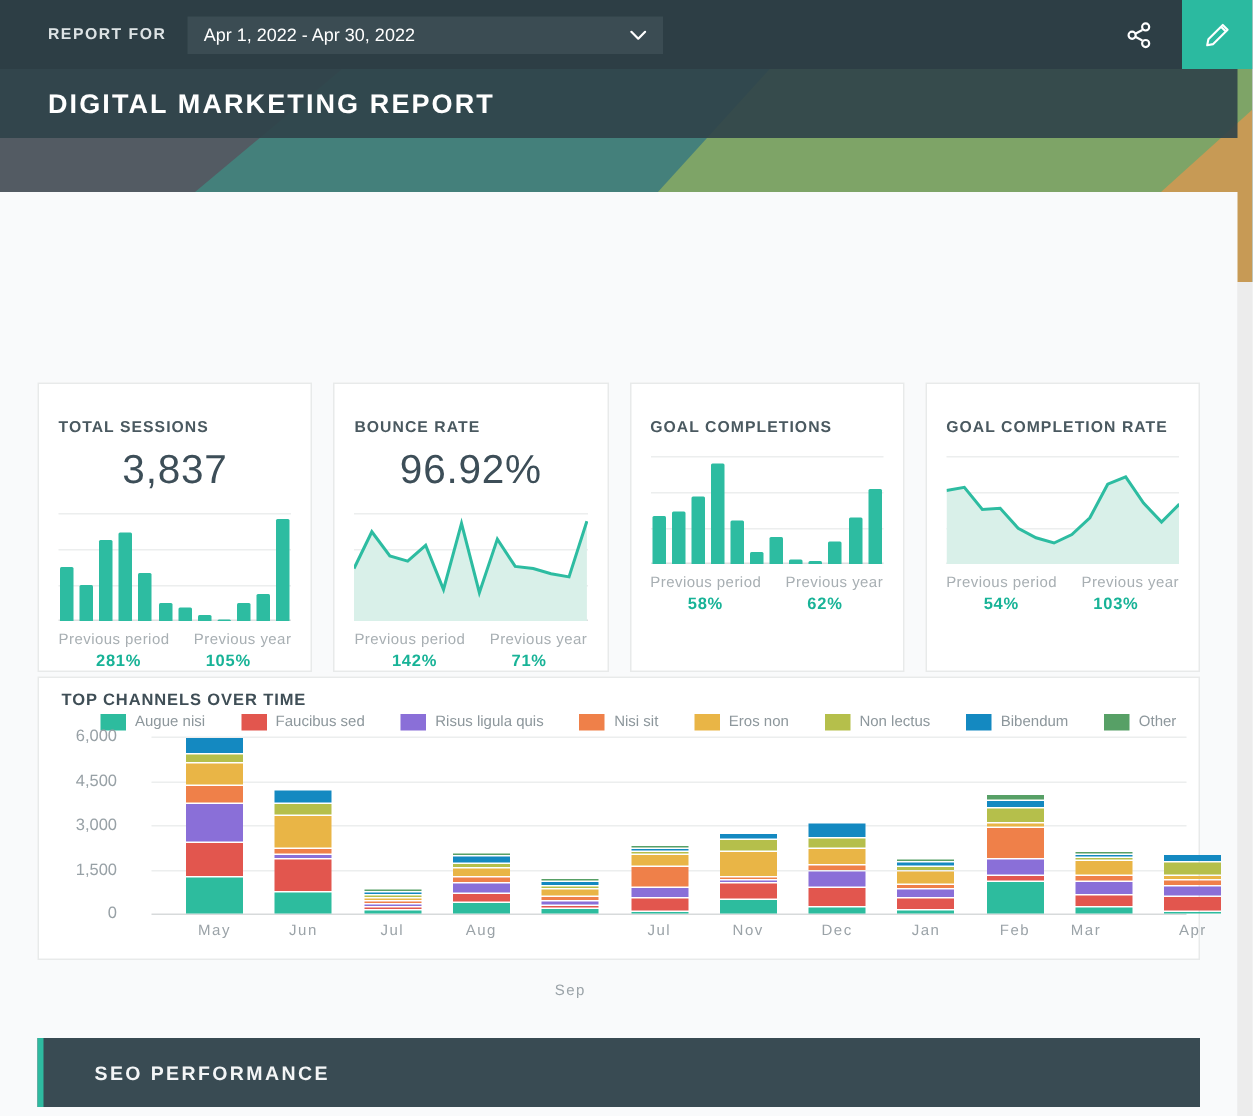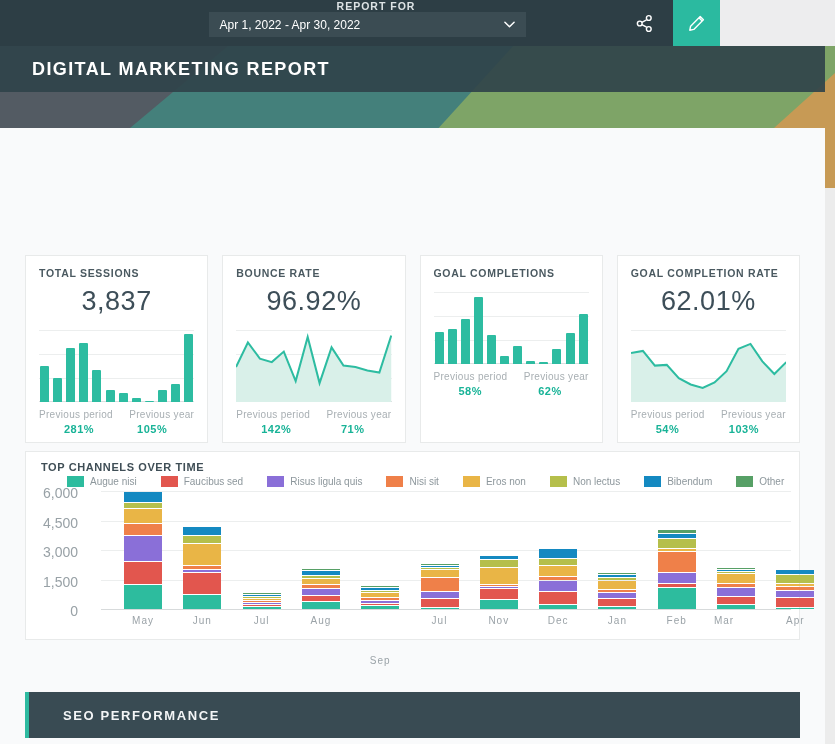--- a/index.html
+++ b/index.html
@@ -1,20 +1,20 @@
 <!DOCTYPE html>
 <html><head>
 <meta charset="utf-8">
 <style>
   * { margin:0; padding:0; box-sizing:border-box; }
   html,body { width:835px; height:744px; overflow:hidden; }
   body { position:relative; background:#ededee; font-family:"Liberation Sans", sans-serif; }
 
   
-  .topbar { position:absolute; left:0; top:0; width:720px; height:46px; background:#2d3e45; display:flex; align-items:center; z-index:6;flex-direction:column; }
+  .topbar { position:absolute; left:0; top:0; width:835px; height:46px; background:#2d3e45; display:flex; align-items:center; z-index:6; }
   .report-for { margin-left:32px; font-size:10.5px; font-weight:700; letter-spacing:1px; color:#dde3e5; }
   .date-dropdown { margin-left:14px; width:317px; height:25px; background:#3b4c53; color:#fff; font-size:12px; display:flex; align-items:center; justify-content:space-between; padding:0 11px; cursor:pointer; }
   .chev { width:11px; height:7px; }
   .top-actions { position:absolute; right:0; top:0; height:46px; display:flex; }
   .share-btn { width:57px; height:46px; display:flex; align-items:center; justify-content:center; cursor:pointer; }
   .edit-btn { width:47px; height:46px; background:#2bbaa0; display:flex; align-items:center; justify-content:center; cursor:pointer; }
 
   
   .backdrop { position:absolute; left:0; top:46px; width:835px; height:142px; overflow:hidden; background:#535b63; z-index:1; }
   .bd { position:absolute; inset:0; }
@@ -28,40 +28,40 @@
   .content { position:absolute; left:0; top:128px; width:825px; height:616px; background:#f9fafb; z-index:3; }
   .scroll-track { position:absolute; left:825px; top:188px; width:10px; height:556px; background:#ececec; z-index:4; }
 
   .section-bar { position:absolute; left:25px; width:775px; height:38px; background:#394b53; border-left:4px solid #2ebaa0; display:flex; align-items:center; }
   .section-bar span { margin-left:34px; color:#f3f5f6; font-size:13px; font-weight:700; letter-spacing:1.6px; }
   .bar-traffic { top:79px; }
   .bar-seo { top:564px; height:46px; }
 
   
   .kpi-row { position:absolute; left:25px; top:127px; width:775px; height:188px; display:grid; grid-template-columns:repeat(4,1fr); gap:14px; }
-  .kpi-card { background:#fff; border:1px solid #e8eaea; padding:11px 13px 0; position:relative; }
+  .kpi-card { background:#fff; border:1px solid #e8eaea; padding:23px 13px 0; position:relative; }
   .kpi-label { font-size:10.5px; font-weight:700; letter-spacing:0.7px; color:#4a5960; }
   .kpi-value { text-align:center; font-size:27px; color:#3d4e58; letter-spacing:0.5px; margin-top:7px; }
   .kpi-chart { position:relative; height:72px; margin-top:13px; }
   .kpi-grid { position:absolute; left:0; right:0; height:1px; background:#eceeee; }
   .kpi-grid.base { background:#dcdfe0; }
   .kpi-bars { position:absolute; inset:0; display:flex; align-items:flex-end; justify-content:space-between; padding:0 1px; }
   .kpi-bar { width:9px; background:#2dbca1; border-radius:1px 1px 0 0; }
   .kpi-area { position:absolute; inset:0; width:100%; height:100%; }
   .kpi-foot { display:flex; justify-content:space-between; margin-top:7px; font-size:10px; color:#a8afb3; letter-spacing:0.3px; }
   .kpi-pcts { display:flex; justify-content:space-between; padding:3px 27px 0 25px; font-size:11px; font-weight:700; letter-spacing:0.5px; color:#18b397; }
 
   
   .tc-card { position:absolute; left:25px; top:323px; width:775px; height:189px; background:#fff; border:1px solid #e8eaea; }
   .tc-title { position:absolute; left:15px; top:9px; font-size:11px; font-weight:700; letter-spacing:0.6px; color:#3f4e56; }
   .tc-legend { position:absolute; left:41px; top:24px; display:flex; gap:24px; }
   .tc-leg-item { display:flex; align-items:center; gap:6px; cursor:pointer; }
   .tc-swatch { width:17px; height:11px; }
   .tc-leg-label { font-size:10px; color:#8d979c; }
-  .tc-ylab { position:absolute; width:46px; text-align:right; font-size:14px; color:#98a1a6; }
+  .tc-ylab { position:absolute; width:46px; text-align:right; font-size:11px; color:#98a1a6; }
   .tc-plot { position:absolute; left:75px; top:39px; width:690px; height:118px; }
   .tc-grid { position:absolute; left:0; right:0; height:1px; background:#eceeee; }
   .tc-grid.base { background:#d7dadb; }
   .tc-bar { position:absolute; bottom:0; width:38px; display:flex; flex-direction:column-reverse; gap:1px; }
   .tc-seg { width:100%; }
   .tc-xlab { position:absolute; top:124px; width:60px; text-align:center; font-size:10px; color:#9ba3a8; letter-spacing:1px; }
 </style>
 </head>
 <body>
 
@@ -184,21 +184,20 @@
         <span>Previous period</span>
         <span>Previous year</span>
       </div>
       <div class="kpi-pcts">
         <span>58%</span>
         <span>62%</span>
       </div>
     </div>
     <div class="kpi-card">
       <div class="kpi-label">GOAL COMPLETION RATE</div>
-      <div class="kpi-value">62.01%</div>
       <div class="kpi-chart">
           <div class="kpi-grid" style="top: 0px;"></div>
           <div class="kpi-grid" style="top: 24px;"></div>
           <div class="kpi-grid" style="top: 48px;"></div>
           <div class="kpi-grid base" style="top: 71px;"></div>
           <svg class="kpi-area" viewBox="0 0 154 72" preserveAspectRatio="none">
             <polygon points="0,72 0.0,23.0 11.8,20.9 23.7,35.6 35.5,34.9 47.4,48.2 59.2,54.5 71.1,58.0 82.9,52.4 94.8,41.2 106.6,18.8 118.5,13.9 130.3,31.4 142.2,44.0 154.0,32.1 154,72" fill="#d9f0e9"></polygon>
             <polyline points="0.0,23.0 11.8,20.9 23.7,35.6 35.5,34.9 47.4,48.2 59.2,54.5 71.1,58.0 82.9,52.4 94.8,41.2 106.6,18.8 118.5,13.9 130.3,31.4 142.2,44.0 154.0,32.1" fill="none" stroke="#2dbca1" stroke-width="2"></polyline>
           </svg>
         </div>

